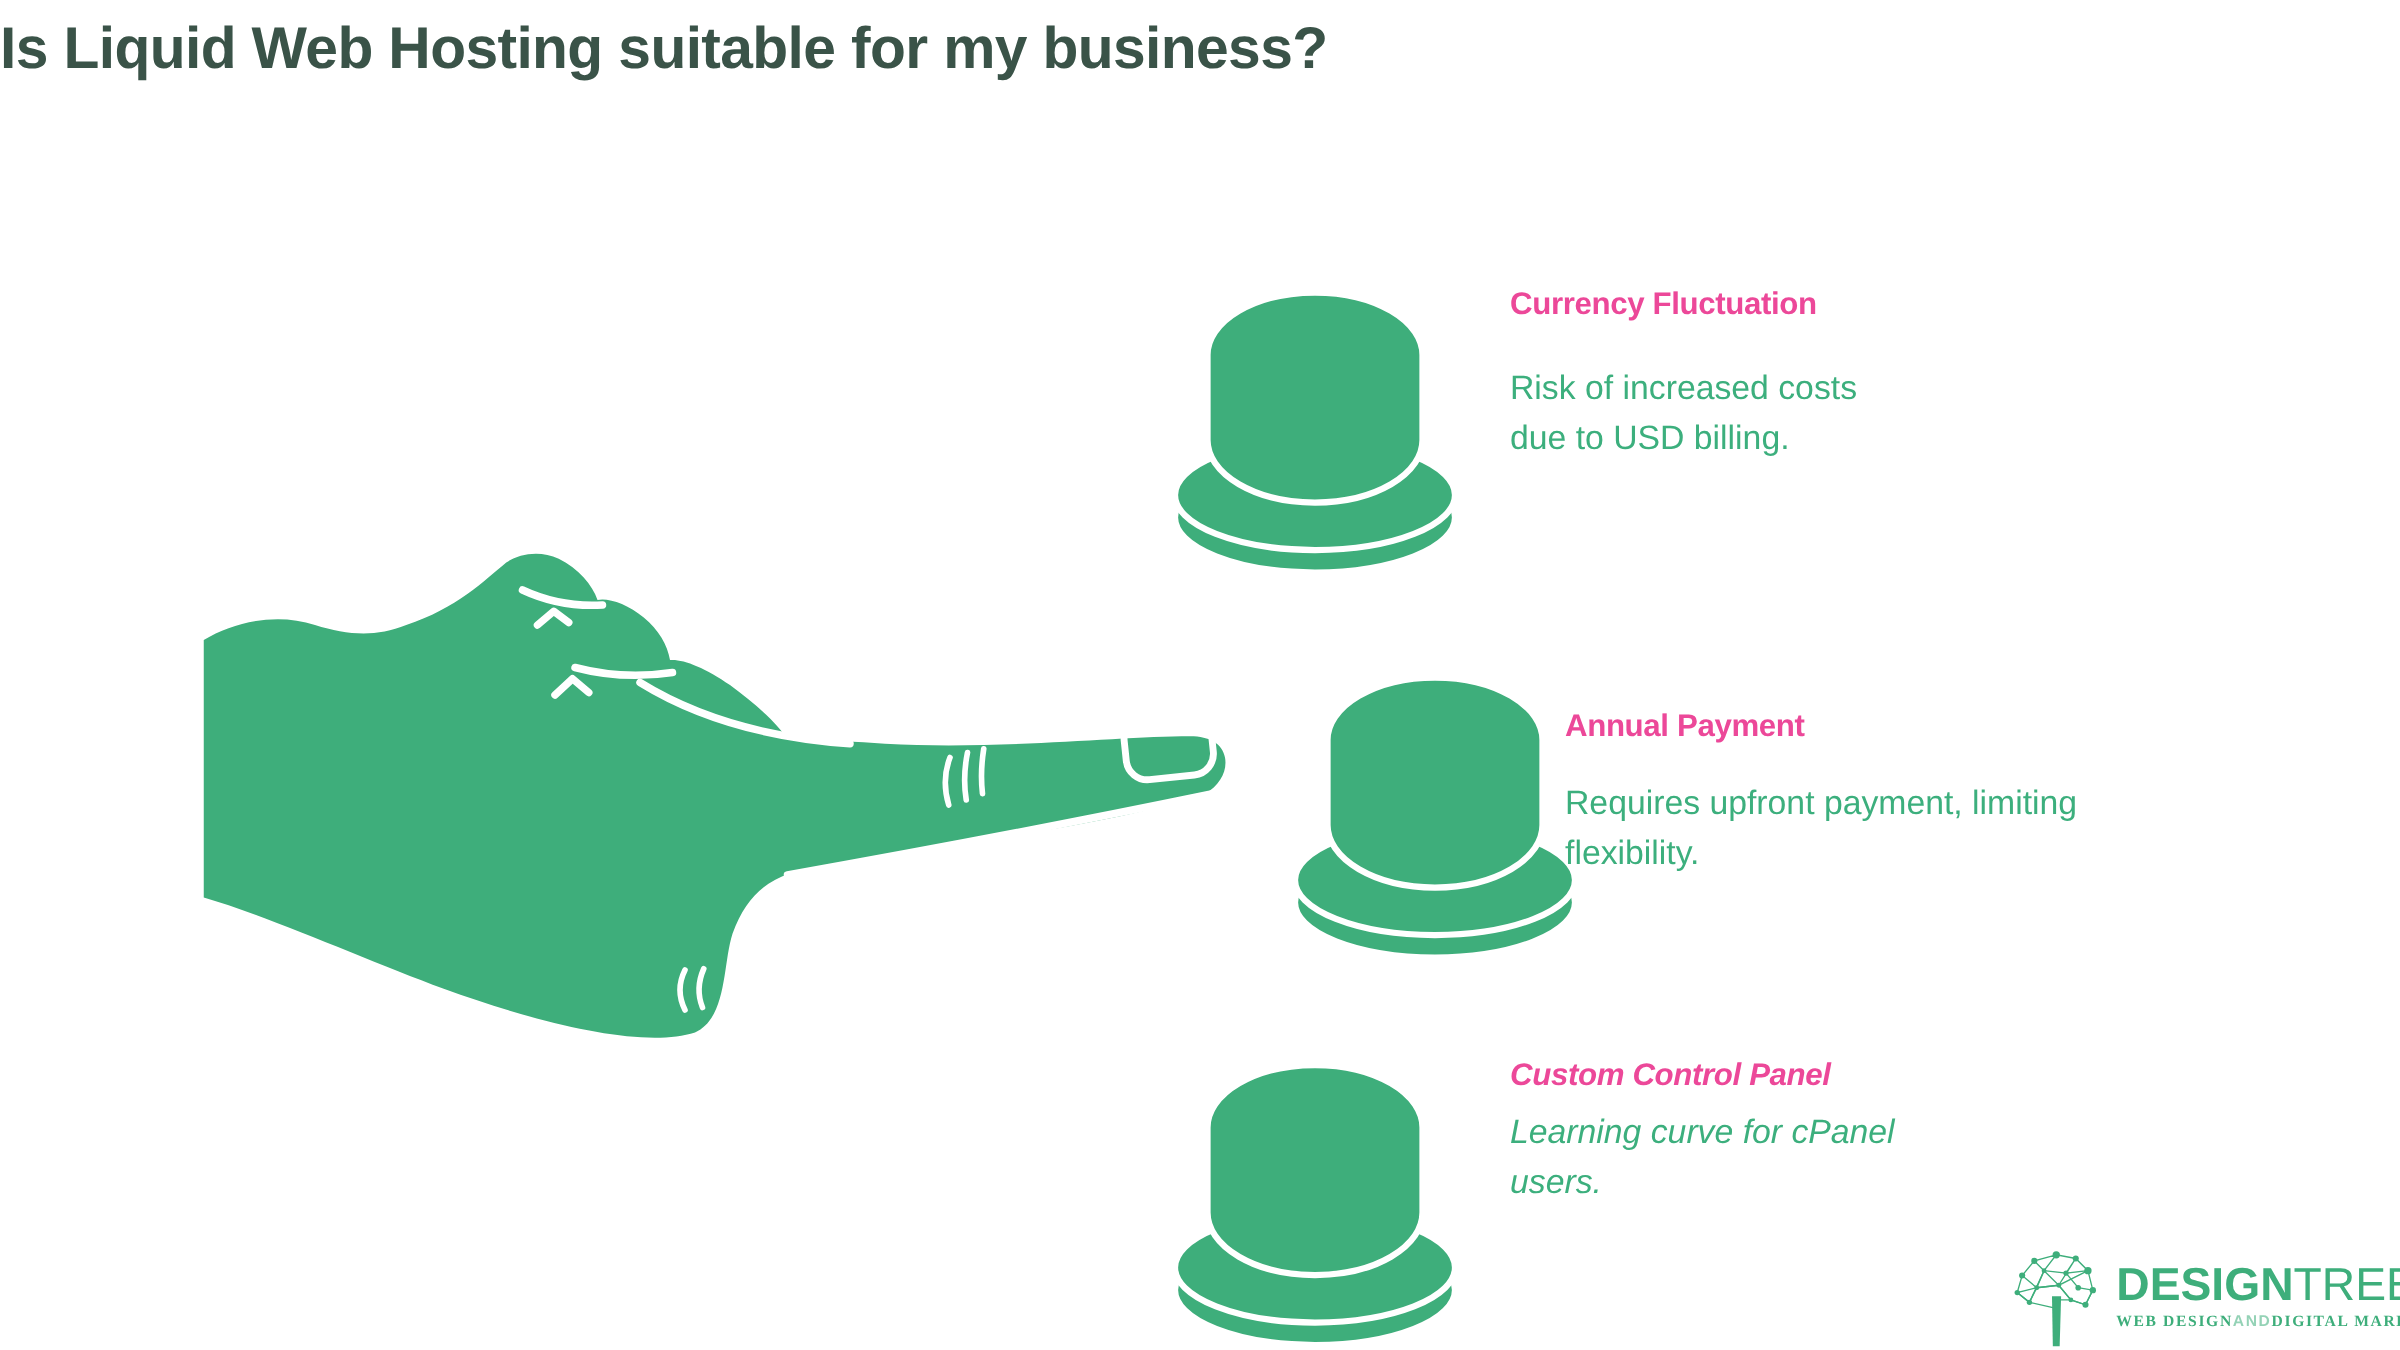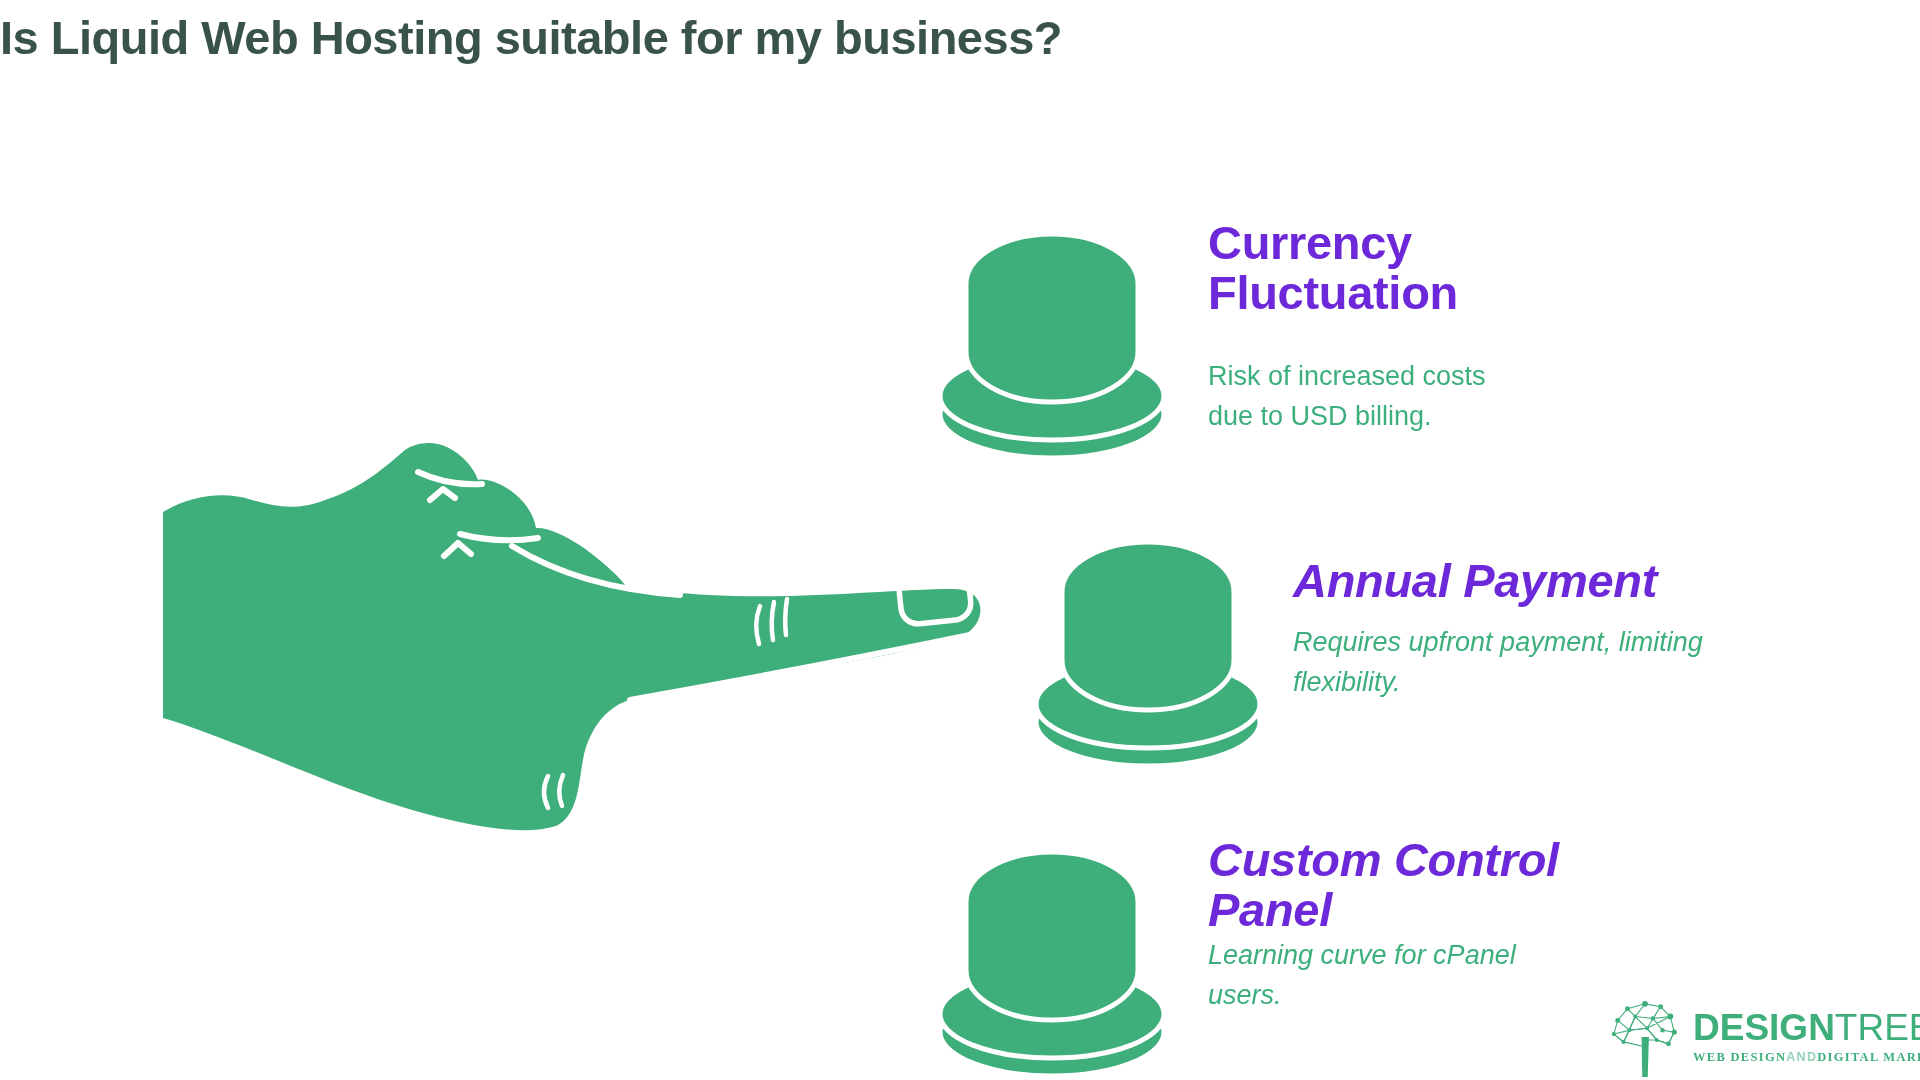--- a/index.html
+++ b/index.html
@@ -18,32 +18,32 @@
 
   .hand-wrap { position:absolute; left:160px; top:442px; width:830px; height:400px; }
   .hand-wrap svg { display:block; width:100%; height:100%; }
 
   .item { position:absolute; }
   .btn-icon { position:absolute; width:232px; height:244px; }
   .btn-icon svg { display:block; width:100%; height:100%; }
 
   .item-text { position:absolute; }
   .item-heading {
-    font-size:47px; line-height:50px; font-weight:bold; color:#6d28d9;
+    font-size:25px; line-height:50px; font-weight:bold; color:#ec4899;
     letter-spacing:-0.3px;
   }
   .item-desc {
     font-size:27px; line-height:40px; color:#3caf7d; font-weight:400;
   }
   .item1 .btn-icon { left:936px; top:220px; }
   .item1 .item-text { left:1208px; top:218px; width:330px; }
-  .item1 .item-desc { margin-top:38px; }
+  .item1 .item-desc { margin-top:22px; }
 
   .item2 .btn-icon { left:1032px; top:528px; }
-  .item2 .item-text { left:1293px; top:556px; width:410px;font-style:italic; }
+  .item2 .item-text { left:1252px; top:556px; width:410px; }
   .item2 .item-desc { margin-top:16px; }
 
   .item3 .btn-icon { left:936px; top:838px; }
   .item3 .item-text { left:1208px; top:835px; width:360px;font-style:italic; }
   .item3 .item-desc { }
 
   .logo {
     position:absolute; left:1606px; top:996px;
     display:flex; align-items:center; gap:9px;
   }

